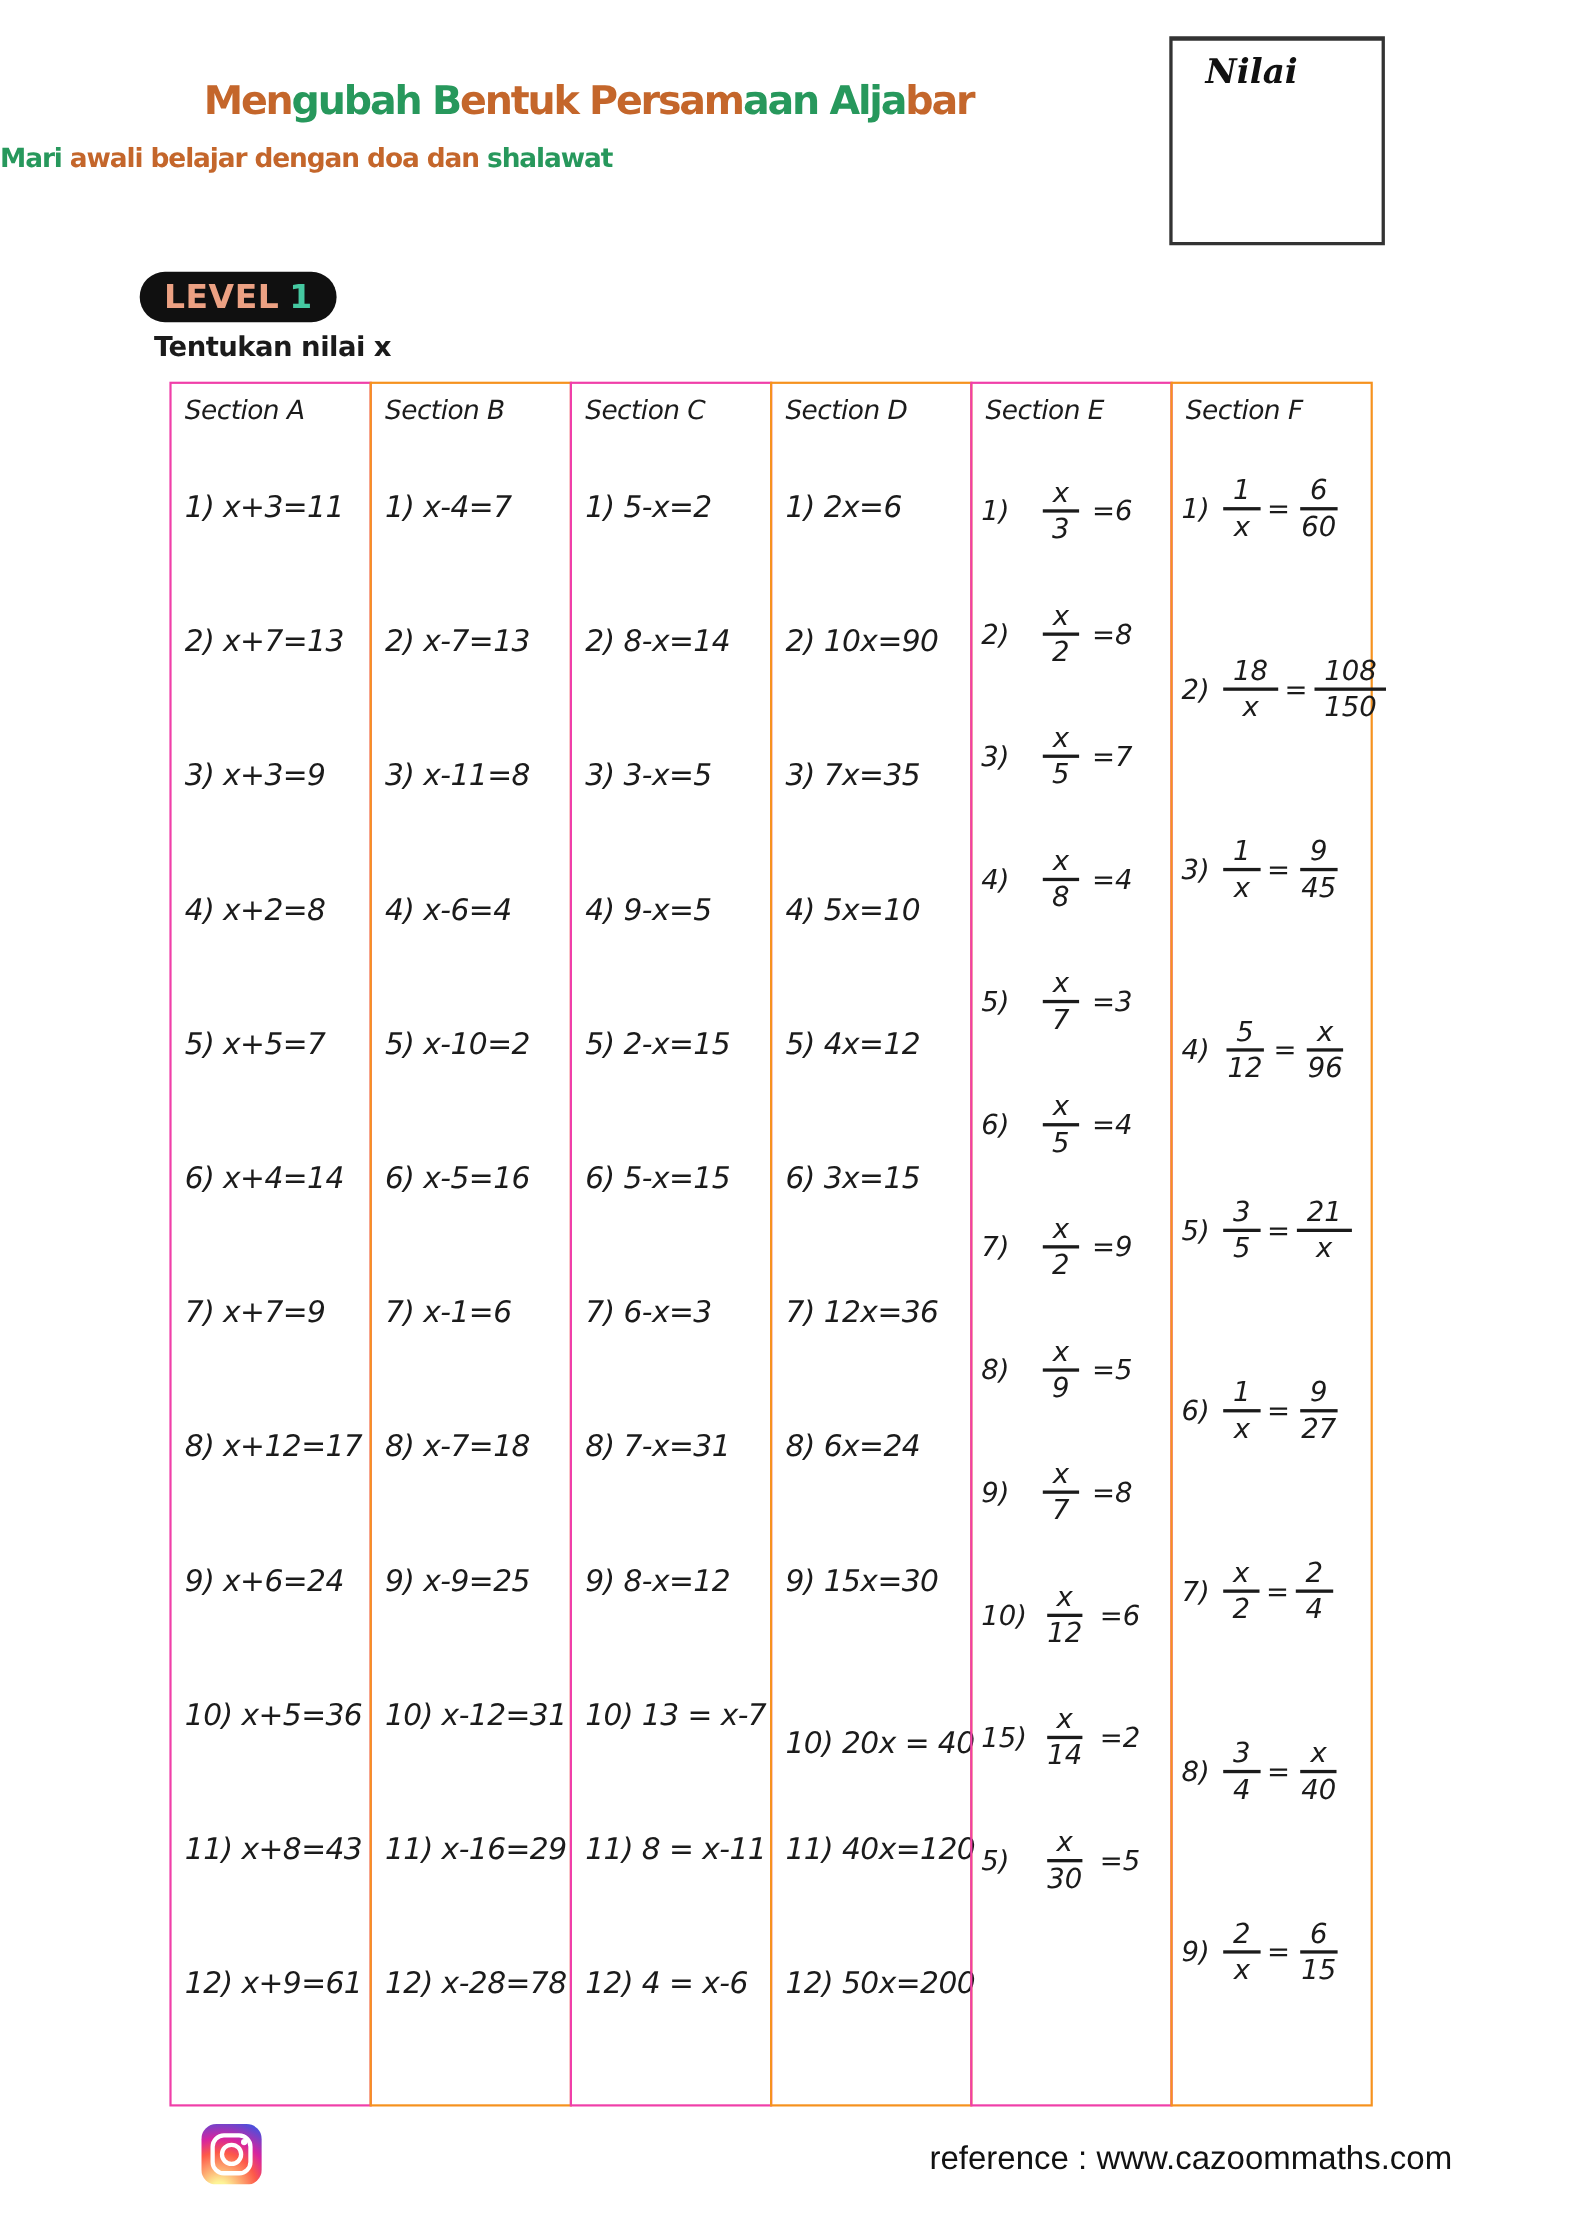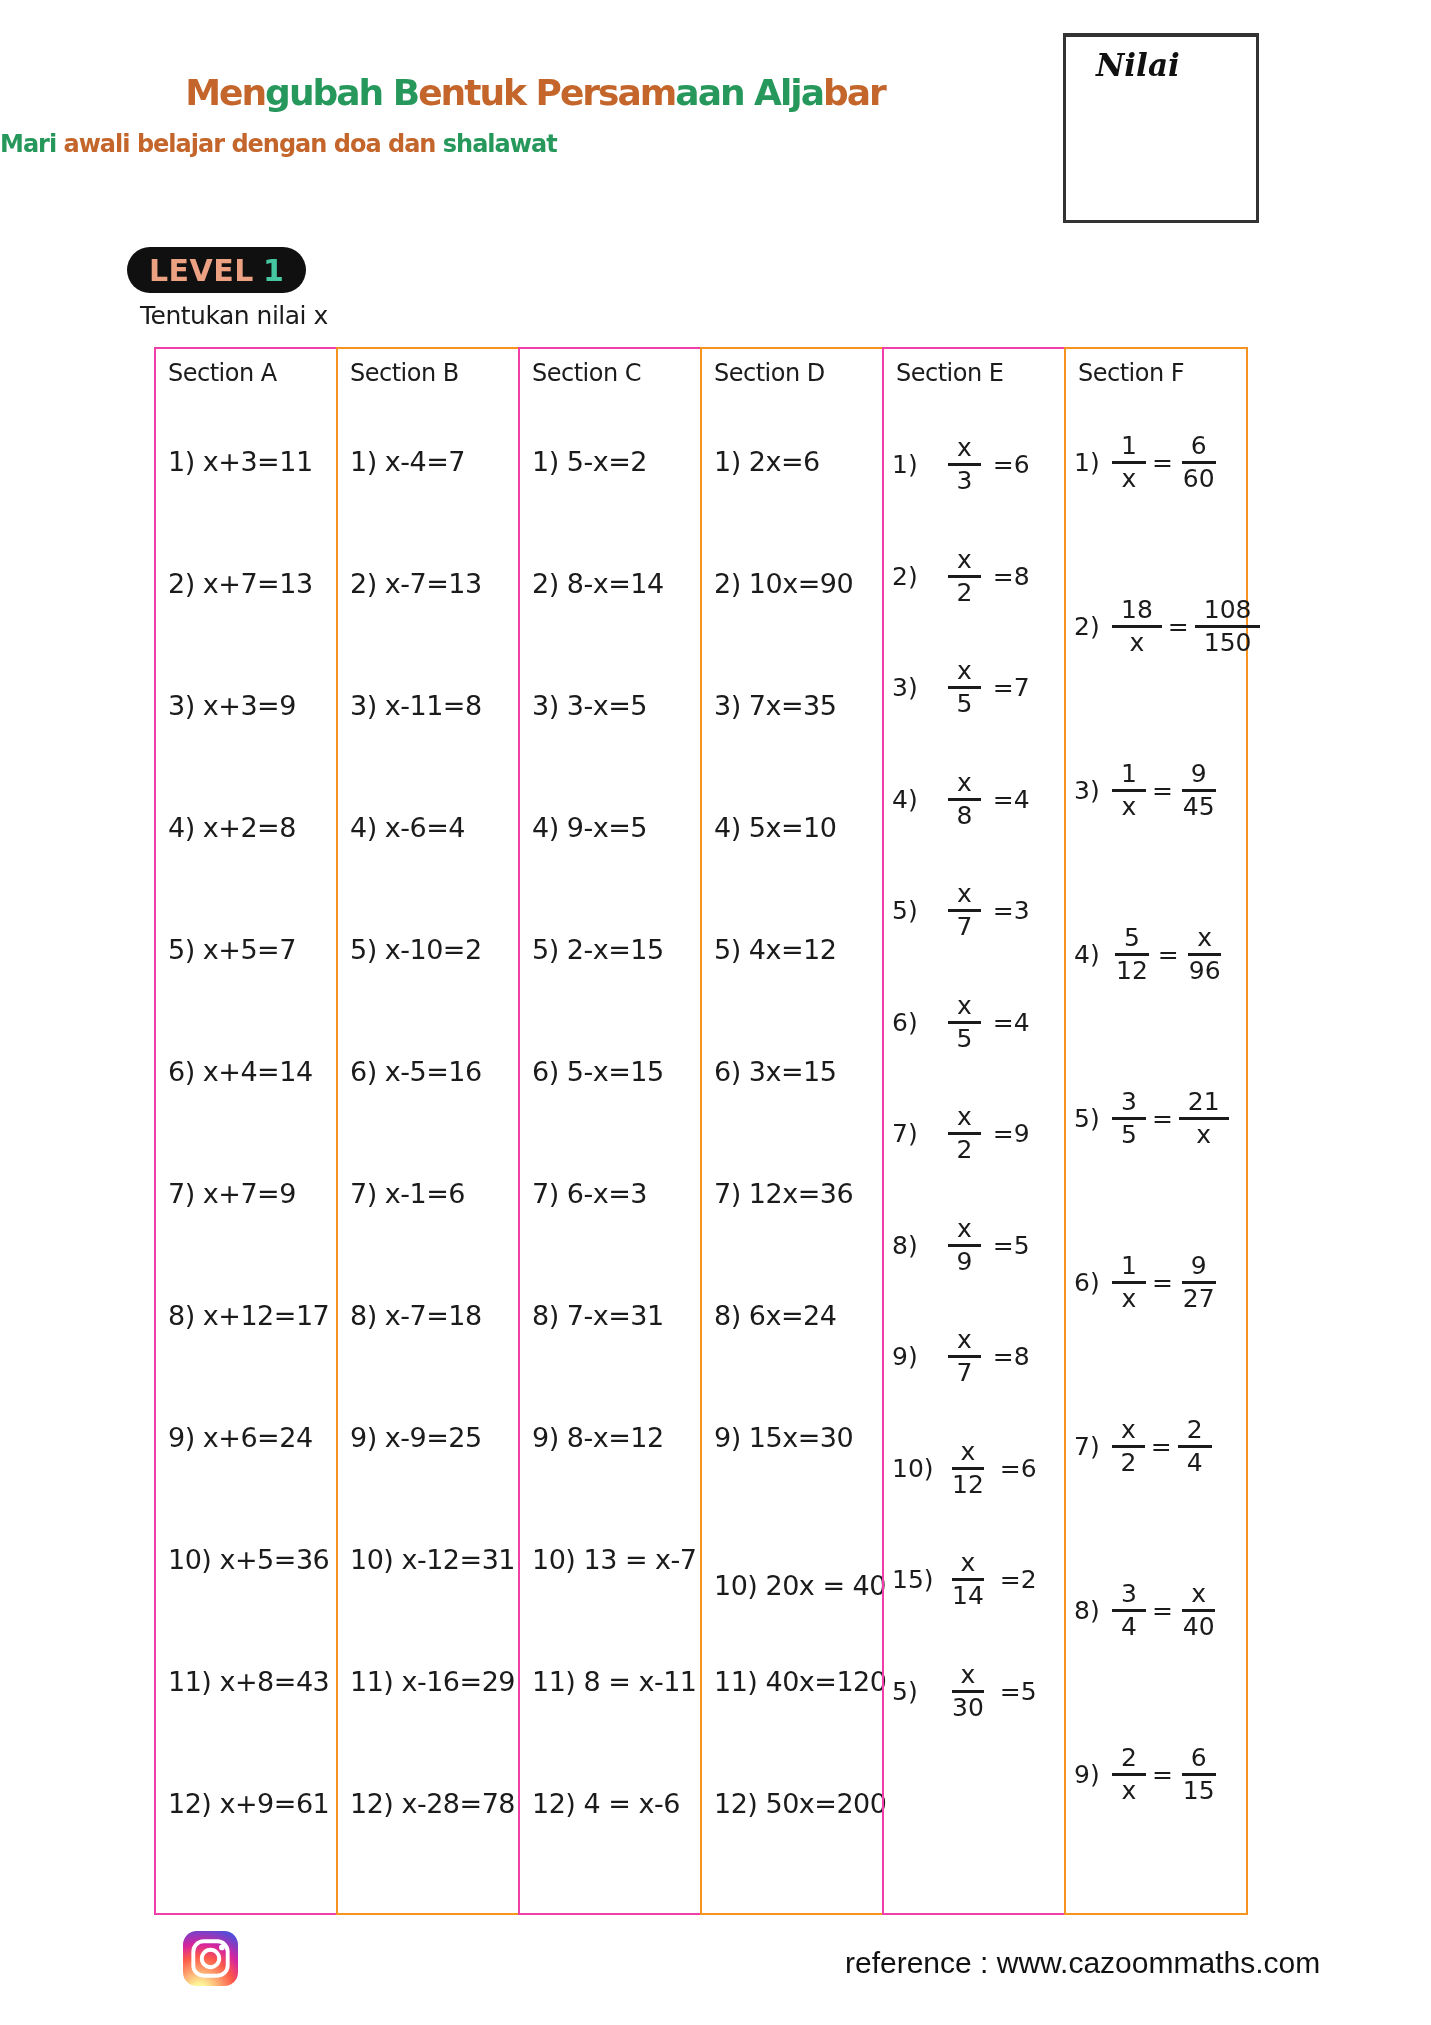--- a/index.html
+++ b/index.html
@@ -28,25 +28,25 @@
     font-size: 24px; font-weight: bold; letter-spacing: -1px; white-space: nowrap;
   }
   .level-badge {
     position: absolute; left: 127px; top: 247px; height: 46px;
     display: inline-flex; align-items: center; gap: 9px; padding: 0 22px;
     background: #101010; border-radius: 24px;
   }
   .level-badge .lvl { font-size: 30px; font-weight: bold; letter-spacing: 0.5px; }
   .level-badge .num { font-size: 30px; font-weight: bold; }
   .instruction {
-    position: absolute; left: 140px; top: 301px; font-size: 25px; letter-spacing: -0.5px;
+    position: absolute; left: 140px; top: 301px; font-size: 25px; letter-spacing: -0.5px; font-weight: bold;
   }
 
   
-  .eq-table { position: absolute; left: 154px; top: 347px; width: 1108px; height: 1568px; display: flex; }
+  .eq-table { position: absolute; left: 154px; top: 347px; width: 1108px; height: 1568px; display: flex; font-style: italic; }
   .col { flex: 0 0 184px; width: 184px; border: 2px solid #000; position: relative; background: transparent; }
   .col + .col { margin-left: -2px; }
   .col-header { position: absolute; left: 12px; top: 10px; font-size: 24px; letter-spacing: -0.5px; white-space: nowrap; }
   .eq-item { position: absolute; left: 12px; font-size: 27px; letter-spacing: -0.5px; white-space: nowrap; line-height: 34px; }
 
   .frac-item { position: absolute; left: 8px; display: flex; align-items: center; font-size: 25px; white-space: nowrap; }
   .frac-item .lab { display: inline-block; }
   .frac-item.etype .lab { width: 56px; }
   .frac-item.ftype .lab { width: 38px; }
   .frac {

